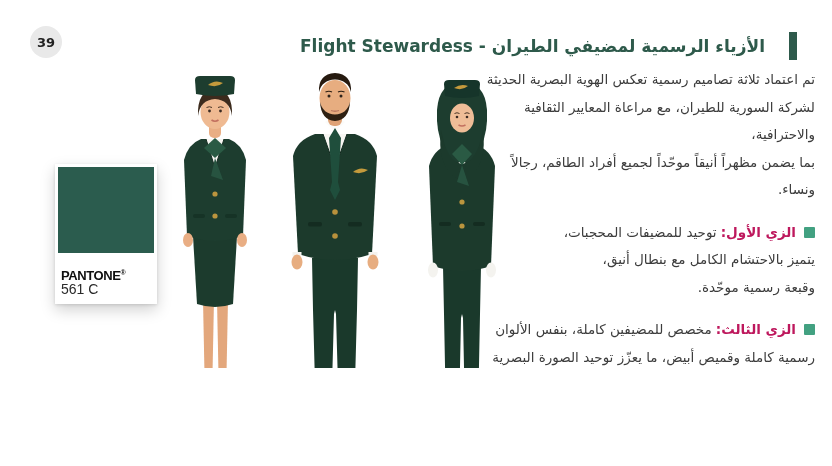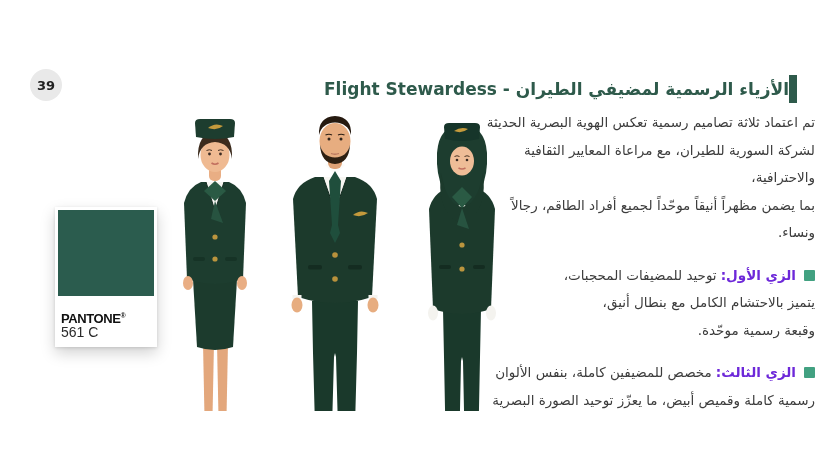--- a/index.html
+++ b/index.html
@@ -1,43 +1,43 @@
 <!DOCTYPE html>
 <html lang="ar"><head>
 <meta charset="utf-8">
 <style>
   html,body { margin:0; padding:0; background:#fff; }
   .slide {
     position:relative; width:832px; height:368px; background:#ffffff;
-    overflow:hidden; font-family:"DejaVu Sans", sans-serif;margin-top:43px;
+    overflow:hidden; font-family:"DejaVu Sans", sans-serif;
   }
 
   
   .badge {
     position:absolute; left:30px; top:26px; width:32px; height:32px;
     border-radius:50%; background:#e9e9e9; color:#222;
     display:flex; align-items:center; justify-content:center;
     font-size:13px; font-weight:bold;
   }
 
   
-  .header { position:absolute; top:32px; right:35px; display:flex; align-items:center; gap:0; }
+  .header { position:absolute; top:32px; right:35px; display:flex; align-items:center; gap:24px; }
   .title { margin:0; direction:rtl; font-size:17px; font-weight:bold; color:#2e5a4b; white-space:nowrap; }
   .accent { width:8px; height:28px; background:#2e5a4b; flex:0 0 auto; }
 
   
   .copy {
     position:absolute; top:66px; right:17px; width:345px;
     direction:rtl; text-align:right; color:#3c3c3c;
     font-size:13.5px; line-height:27.5px;
   }
   .para { margin:0; }
   .bullet { margin-top:15px; }
   .ln { display:block; }
-  .b-label { font-weight:bold; color:#6d28d9; margin-left:4px; }
+  .b-label { font-weight:bold; color:#be185d; margin-left:4px; }
   .sq {
     display:inline-block; width:11px; height:11px; border-radius:1px;
     background:#42a181; margin-left:8px; transform:translateY(1px);
   }
 
   
   .pantone {
     position:absolute; left:55px; top:164px; width:102px; height:140px;
     background:#fff; box-sizing:border-box; padding:3px;
     box-shadow:0 6px 14px rgba(0,0,0,.18), 0 1px 3px rgba(0,0,0,.12);

